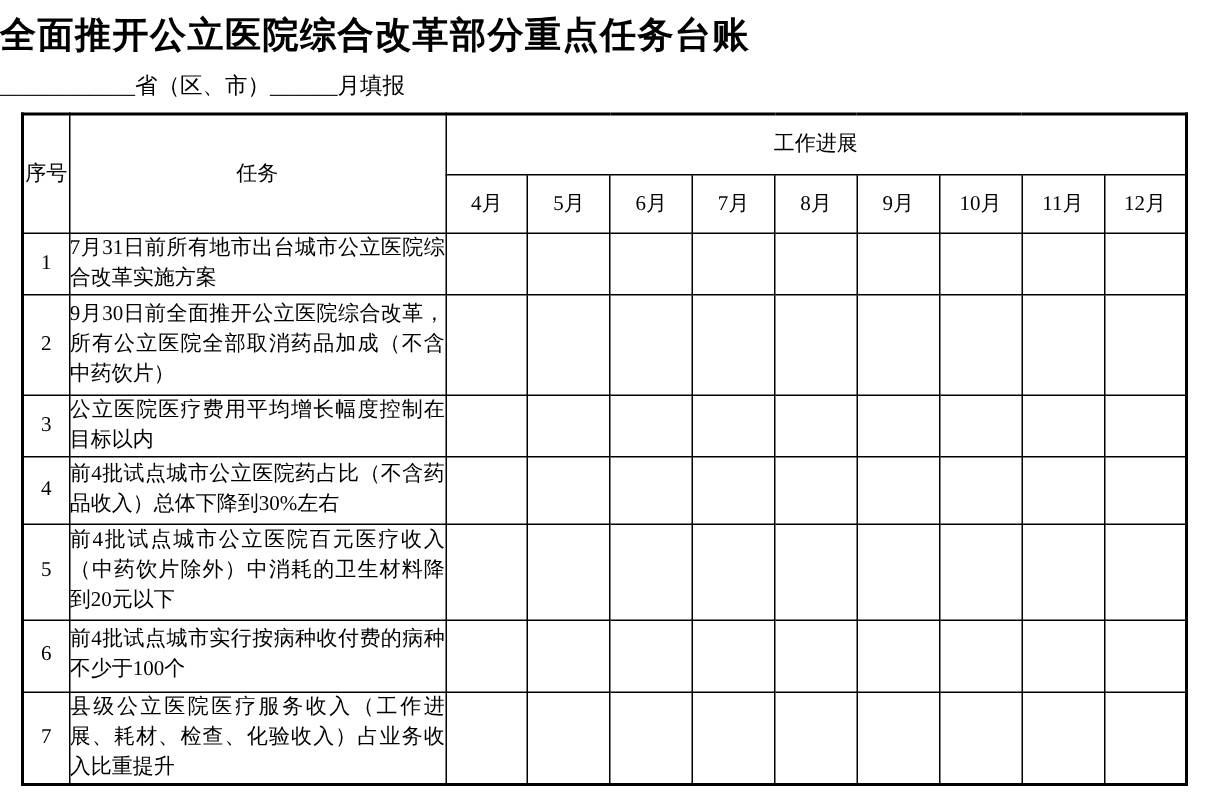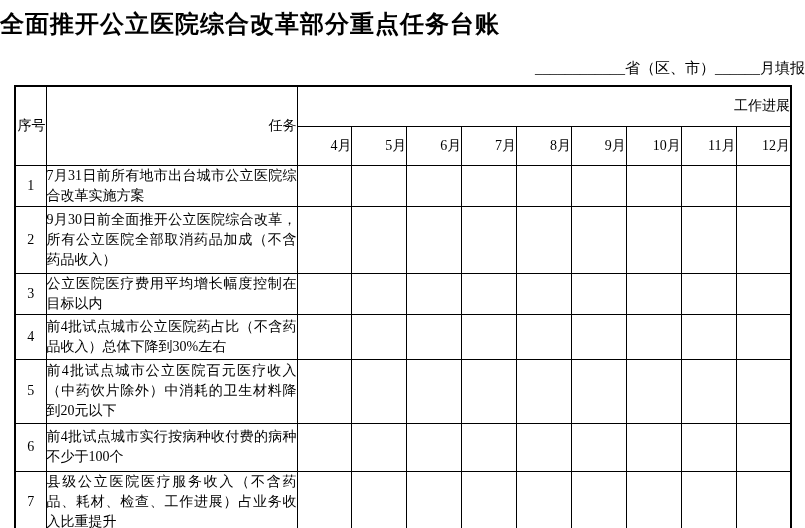--- a/index.html
+++ b/index.html
@@ -16,41 +16,41 @@
   }
   .title {
     text-align: left;
     margin-top: 9px;
     font-size: 24px;
     font-weight: bold;
     letter-spacing: 1px;
     line-height: 30px;
   }
   .subtitle {
-    text-align: right;
+    text-align: left;
     font-size: 15px;
     line-height: 20px;
-    margin-top: 19px;
+    margin-top: 9px;
   }
   table.ledger {
     border-collapse: collapse;
     table-layout: fixed;
     margin: 7px 0 0 14px;
     width: 778px;
     border: 2px solid #000;
   }
   table.ledger td {
     border: 1px solid #000;
     padding: 0;
     font-size: 14px;
     overflow: hidden;
     vertical-align: middle;
   }
   .hdr {
-    text-align: right;
+    text-align: center;
   }
   .no-cell {
     text-align: center;
   }
   .task-cell {
     text-align: justify;
     text-align-last: left;
     padding: 1px 4px 1px 5px;
     line-height: 20px;
     margin-left: 14px;
@@ -106,21 +106,21 @@
       <td class="progress-cell"></td>
       <td class="progress-cell"></td>
       <td class="progress-cell"></td>
       <td class="progress-cell"></td>
       <td class="progress-cell"></td>
       <td class="progress-cell"></td>
     </tr>
 
     <tr style="height:67px">
       <td class="no-cell">2</td>
-      <td class="task-cell">9月30日前全面推开公立医院综合改革，所有公立医院全部取消药品加成（不含药品收入）</td>
+      <td class="task-cell">9月30日前全面推开公立医院综合改革，所有公立医院全部取消药品加成（不含中药饮片）</td>
       <td class="progress-cell"></td>
       <td class="progress-cell"></td>
       <td class="progress-cell"></td>
       <td class="progress-cell"></td>
       <td class="progress-cell"></td>
       <td class="progress-cell"></td>
       <td class="progress-cell"></td>
       <td class="progress-cell"></td>
       <td class="progress-cell"></td>
     </tr>
@@ -176,21 +176,21 @@
       <td class="progress-cell"></td>
       <td class="progress-cell"></td>
       <td class="progress-cell"></td>
       <td class="progress-cell"></td>
       <td class="progress-cell"></td>
       <td class="progress-cell"></td>
     </tr>
 
     <tr style="height:62px">
       <td class="no-cell">7</td>
-      <td class="task-cell">县级公立医院医疗服务收入（不含药品、耗材、检查、工作进展）占业务收入比重提升</td>
+      <td class="task-cell">县级公立医院医疗服务收入（工作进展、耗材、检查、化验收入）占业务收入比重提升</td>
       <td class="progress-cell"></td>
       <td class="progress-cell"></td>
       <td class="progress-cell"></td>
       <td class="progress-cell"></td>
       <td class="progress-cell"></td>
       <td class="progress-cell"></td>
       <td class="progress-cell"></td>
       <td class="progress-cell"></td>
       <td class="progress-cell"></td>
     </tr>

